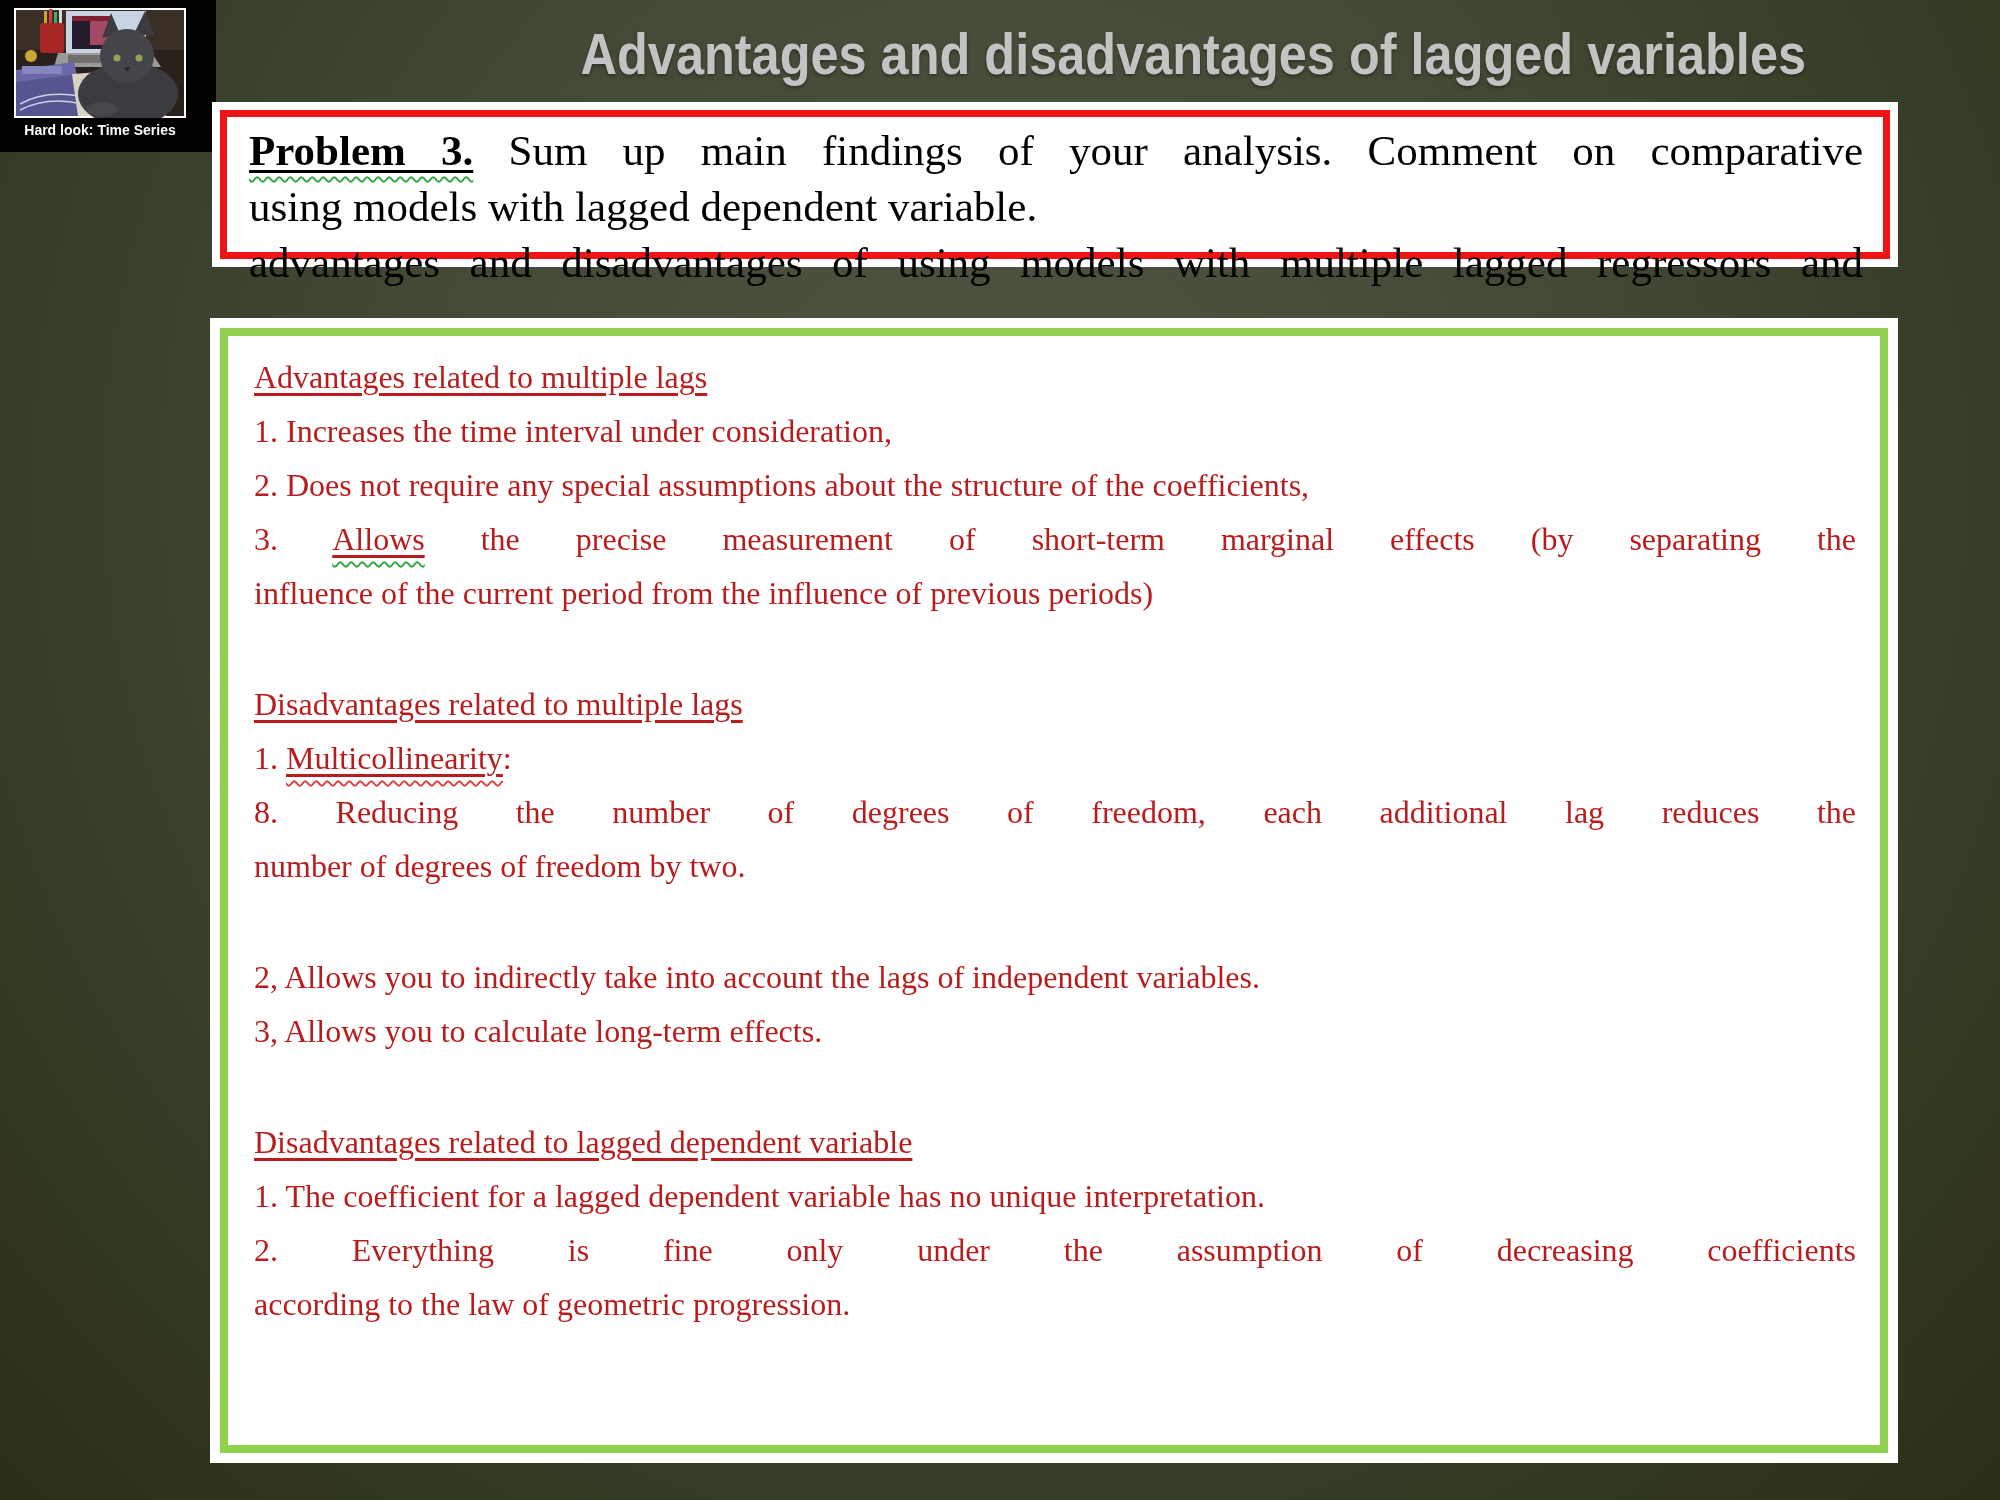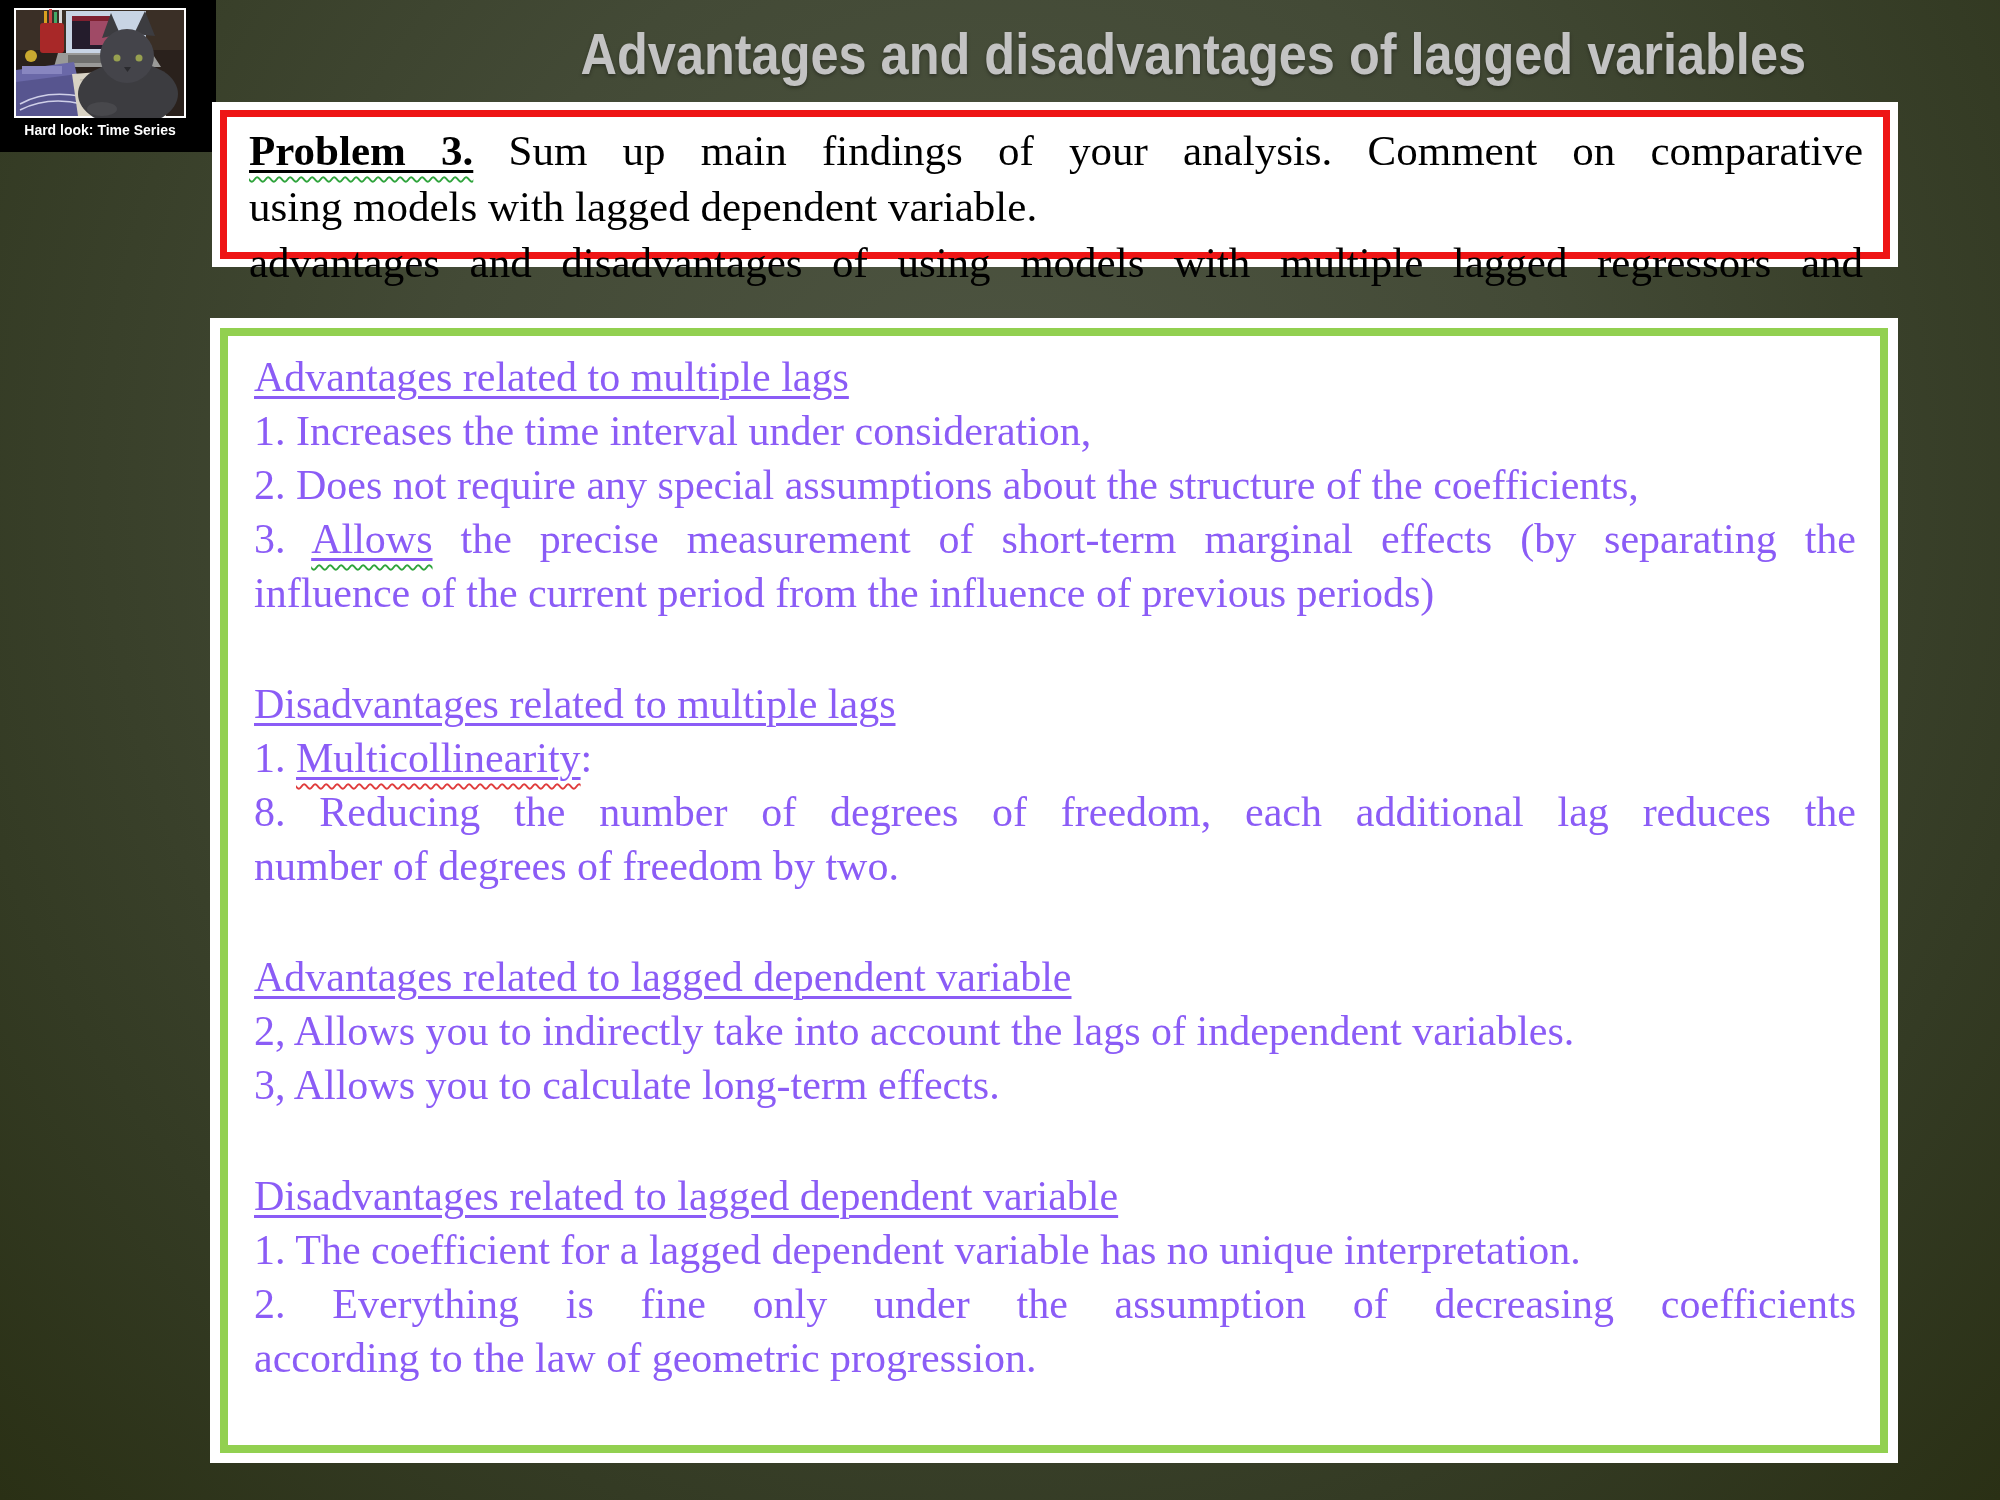--- a/index.html
+++ b/index.html
@@ -28,21 +28,21 @@
 
   
   .box{position:absolute;background:#ffffff;}
   .red-box{left:212px;top:102px;width:1686px;height:165px;text-decoration:underline;}
   .red-inner{position:absolute;left:8px;top:8px;right:8px;bottom:8px;border:7px solid #ee1515;padding:6px 20px 0 22px;box-sizing:border-box;}
   .green-box{left:210px;top:318px;width:1688px;height:1145px;}
   .green-inner{position:absolute;left:10px;top:10px;right:10px;bottom:10px;border:8px solid #92d050;padding:14px 24px 0 26px;box-sizing:border-box;}
 
   
   .rb-text{font-size:43px;line-height:56px;color:#000;}
-  .gb-text{font-size:42px;line-height:54px;color:#8b5cf6;}
+  .gb-text{font-size:32px;line-height:54px;color:#b91c1c;}
   .line{display:block;}
   .jline{text-align:justify;text-align-last:justify;}
   .b{font-weight:bold;}
   .u{text-decoration:underline;text-decoration-thickness:3px;text-underline-offset:5px;}
   .sq-green{text-decoration-line:underline;text-decoration-style:wavy;text-decoration-color:#2fa43c;text-decoration-thickness:2px;text-underline-offset:11px;}
   .sq-red{text-decoration-line:underline;text-decoration-style:wavy;text-decoration-color:#e03c3c;text-decoration-thickness:2px;text-underline-offset:11px;}
   .section{margin-bottom:57px;}
   .section:last-child{margin-bottom:0;}
 </style>
 </head>
@@ -127,21 +127,20 @@
         </div>
 
         <div class="section">
           <div class="line"><span class="u">Disadvantages related to multiple lags</span></div>
           <div class="line"><span>1. </span><span class="u"><span class="sq-red">Multicollinearity</span></span><span>:</span></div>
           <div class="line jline">8. Reducing the number of degrees of freedom, each additional lag reduces the</div>
           <div class="line">number of degrees of freedom by two.</div>
         </div>
 
         <div class="section">
-          <div class="line"><span class="u">Advantages related to lagged dependent variable</span></div>
           <div class="line">2, Allows you to indirectly take into account the lags of independent variables.</div>
           <div class="line">3, Allows you to calculate long-term effects.</div>
         </div>
 
         <div class="section">
           <div class="line"><span class="u">Disadvantages related to lagged dependent variable</span></div>
           <div class="line">1. The coefficient for a lagged dependent variable has no unique interpretation.</div>
           <div class="line jline">2. Everything is fine only under the assumption of decreasing coefficients</div>
           <div class="line">according to the law of geometric progression.</div>
         </div>

